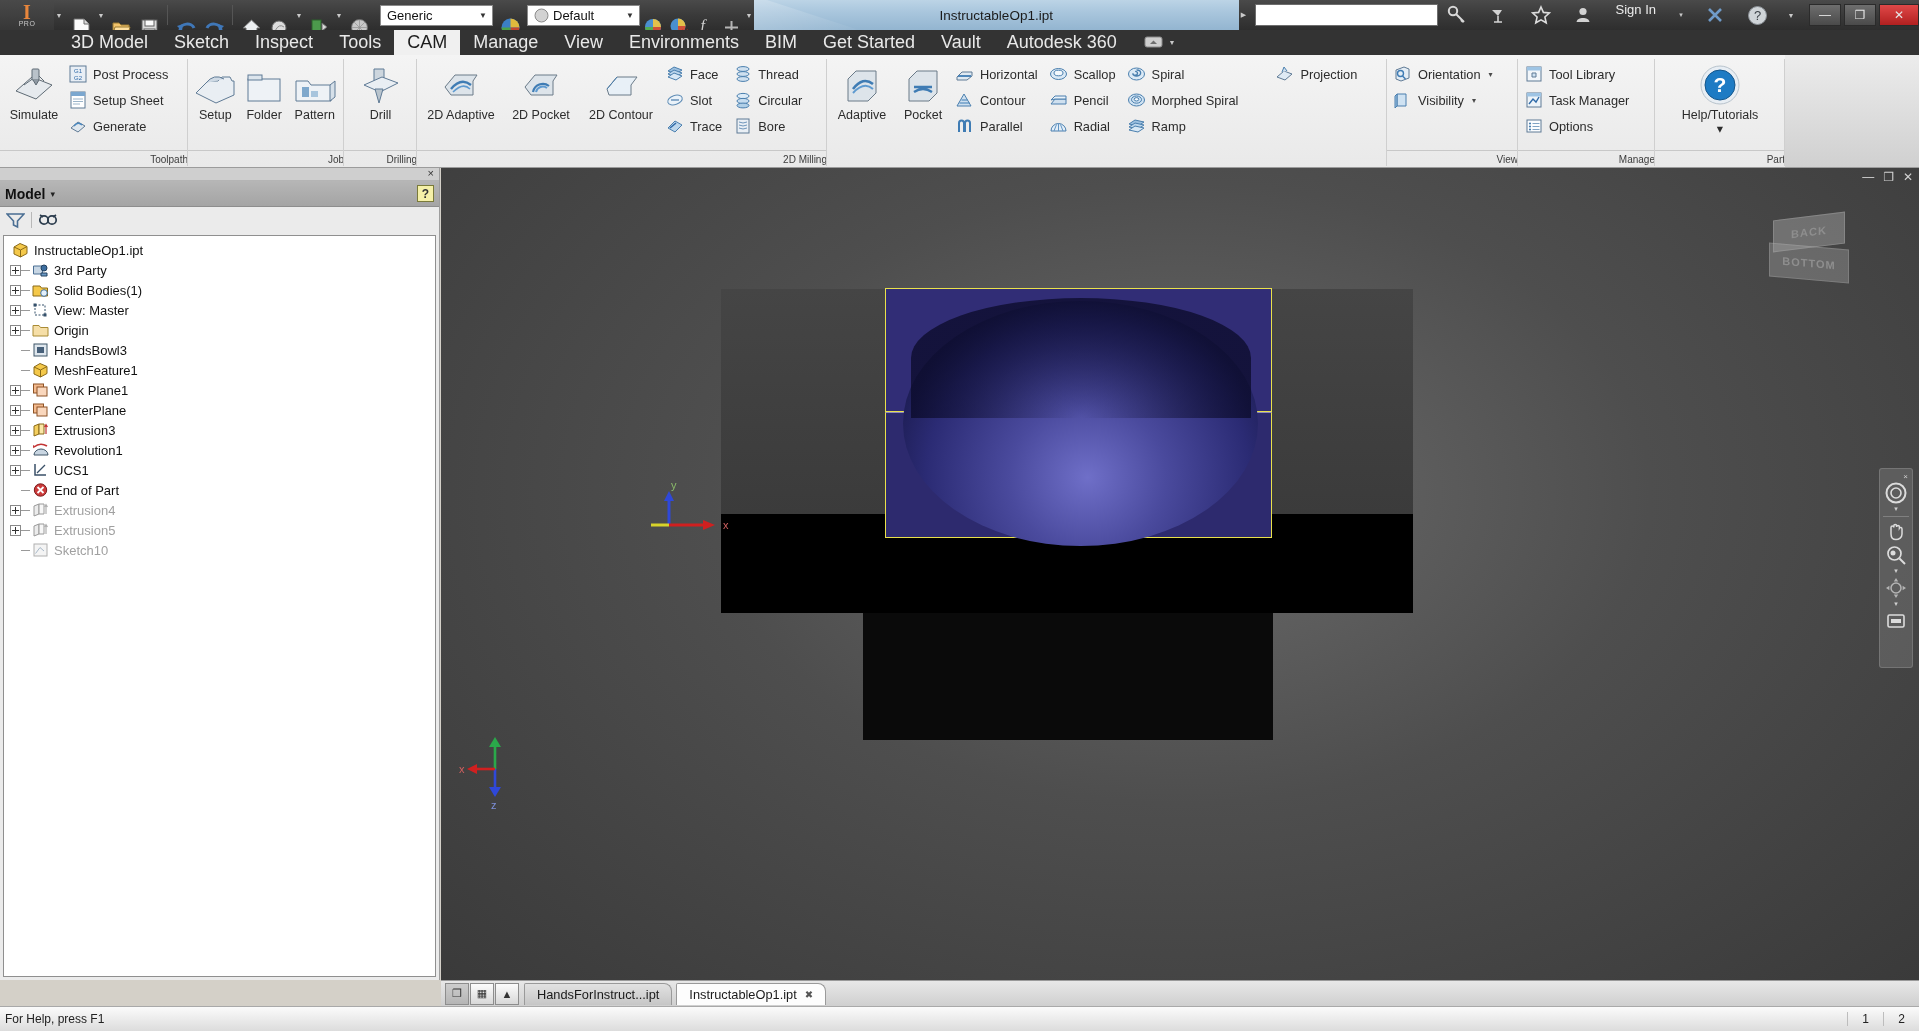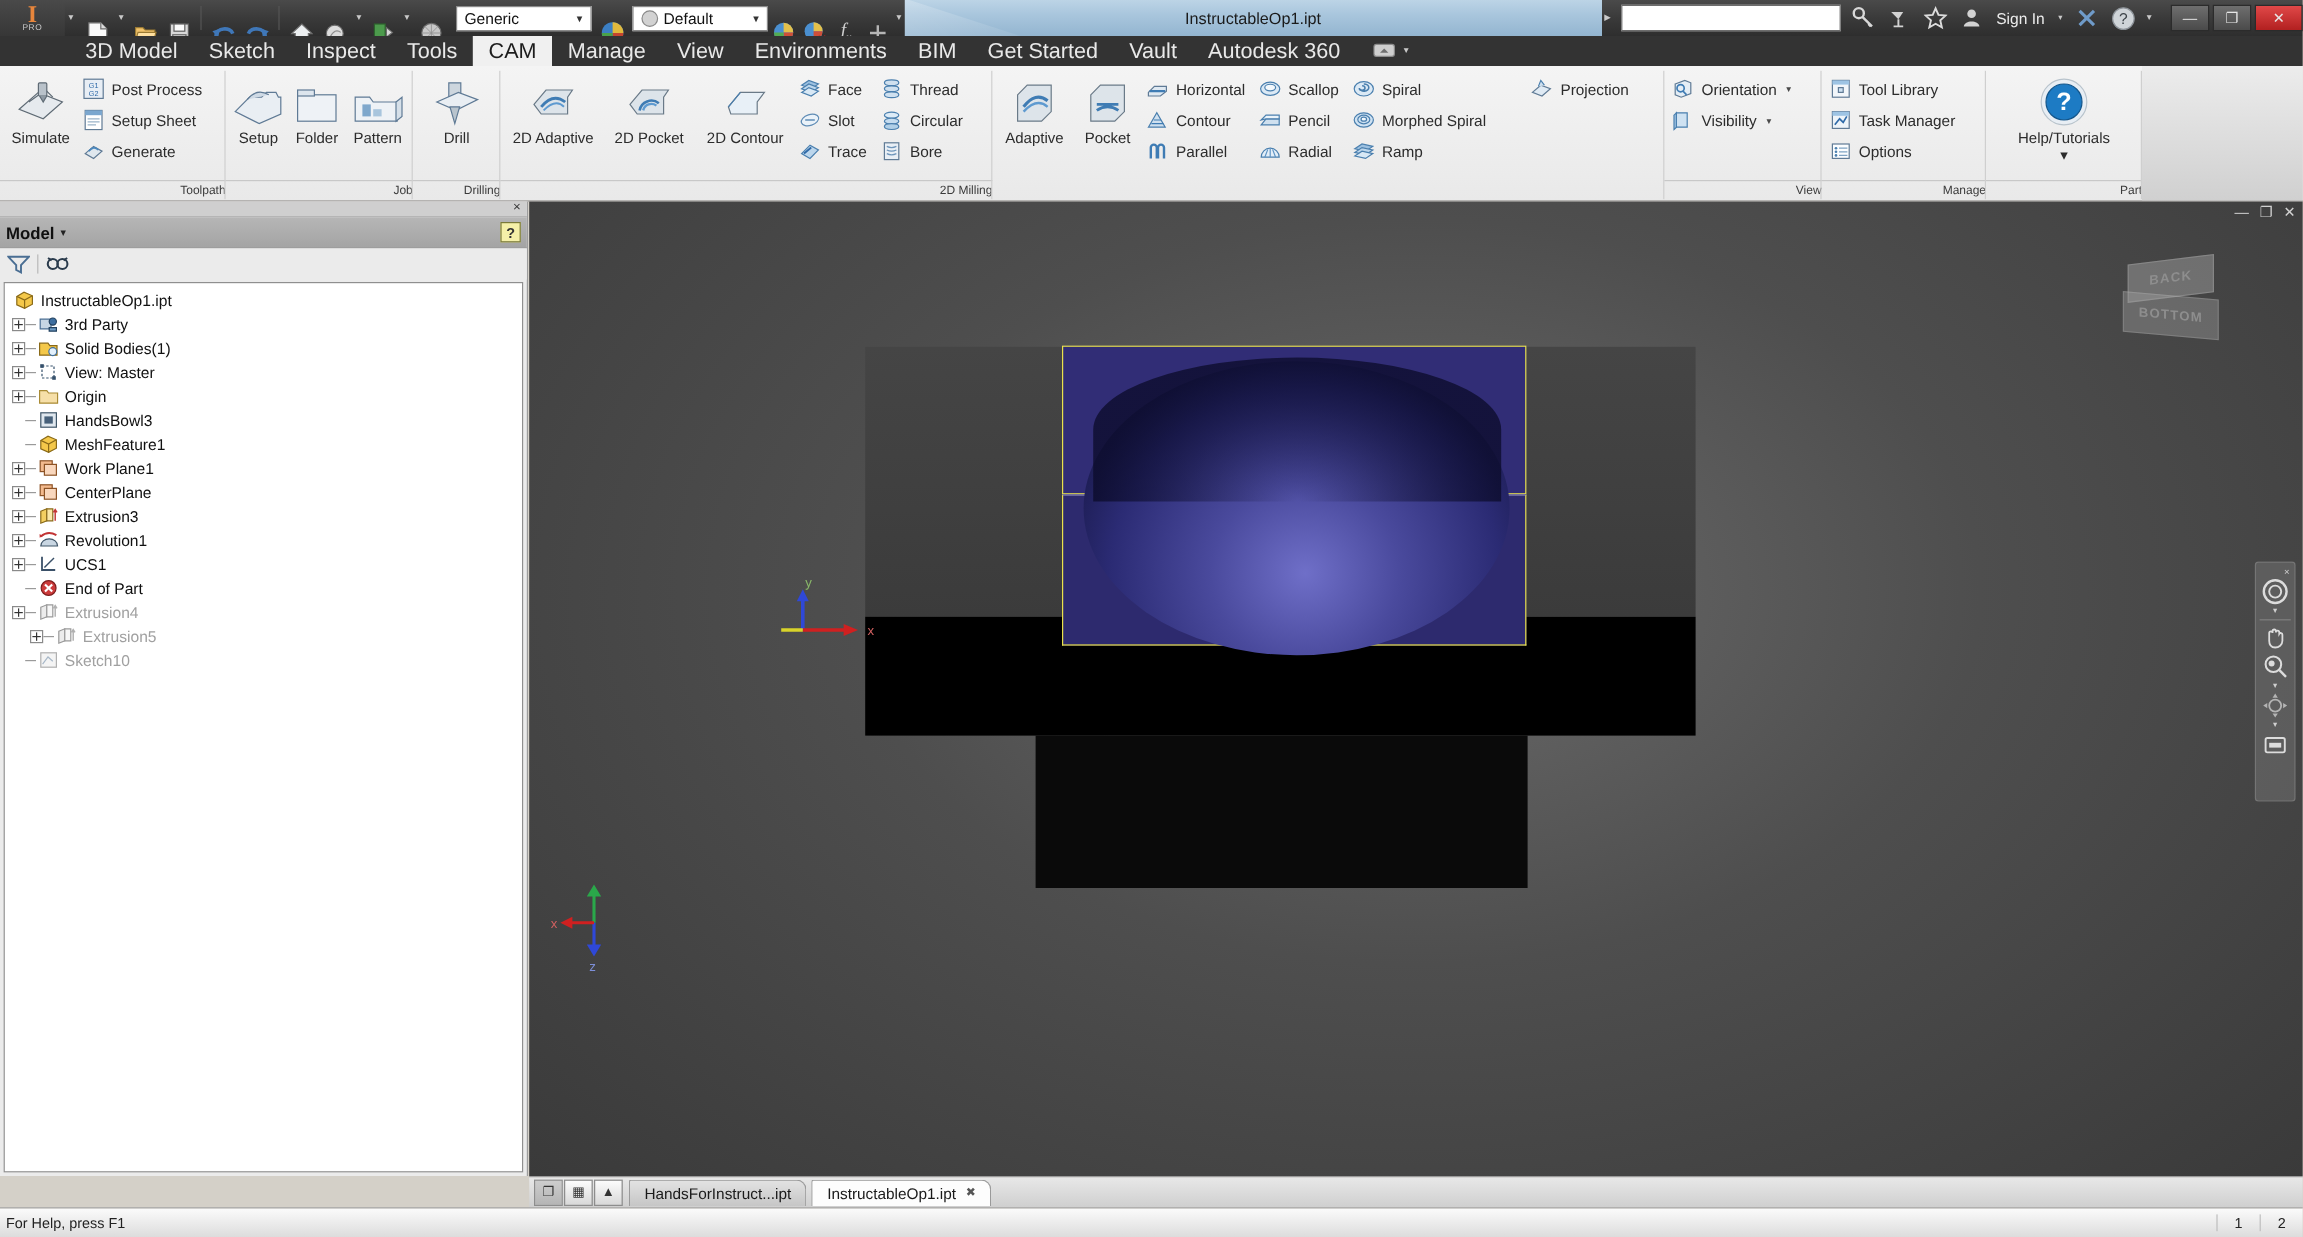--- a/index.html
+++ b/index.html
@@ -53,21 +53,21 @@
   .doc-title:before{
     content:""; position:absolute; left:-40%; top:-60%; width:60%; height:260%;
     background:linear-gradient(105deg,rgba(255,255,255,.55),rgba(255,255,255,0));
     transform:rotate(18deg);
   }
   .doc-title span { position:relative; z-index:2; }
   .searchbox {
     width:183px; height:22px; background:#fff; border:1px solid #6d6d6d;
     margin-left: 6px;
   }
-  .rt-icons { display:flex; align-items:center; gap:4px; padding-left:6px; }
+  .rt-icons { display:flex; align-items:flex-start; gap:16px; padding-left:6px; }
   .rt-icon { width:26px; height:26px; display:flex;align-items:center;justify-content:center; }
   .signin { color:#ececec; font-size:13px; padding:0 4px; }
   .wbtns { display:flex; align-items:center; margin-left:10px; }
   .wbtn { width:32px;height:22px; display:flex;align-items:center;justify-content:center;
           color:#e6e6e6; font-size:12px; background:linear-gradient(to bottom,#6e6e6e,#4a4a4a);
           border:1px solid #2b2b2b; margin-left:3px; }
   .wbtn.close { background:linear-gradient(to bottom,#e04848,#b22020); width:40px; }
 
   
   .tabrow {
@@ -1076,21 +1076,21 @@
         <div class="ticon">
           <svg width="17" height="16" viewBox="0 0 17 16">
               <path d="M2 4 L7 2 v10 L2 14Z" fill="#ececec" stroke="#9a9a9a"></path>
               <path d="M7 2 h5 v10 H7Z" fill="#f7f7f7" stroke="#9a9a9a"></path>
               <path d="M14 12 V3 M12.5 5 L14 2.6 L15.5 5" stroke="#b0b0b0" fill="none" stroke-width="1.2"></path>
             </svg>
         </div>
         <span class="tlabel">Extrusion4</span>
       </div>
 
-      <div class="tnode dim" style="padding-left:21px">
+      <div class="tnode dim" style="padding-left:6px">
         <div class="tplus"></div>
           <div class="tline"></div>
         <div class="ticon">
           <svg width="17" height="16" viewBox="0 0 17 16">
               <path d="M2 4 L7 2 v10 L2 14Z" fill="#ececec" stroke="#9a9a9a"></path>
               <path d="M7 2 h5 v10 H7Z" fill="#f7f7f7" stroke="#9a9a9a"></path>
               <path d="M14 12 V3 M12.5 5 L14 2.6 L15.5 5" stroke="#b0b0b0" fill="none" stroke-width="1.2"></path>
             </svg>
         </div>
         <span class="tlabel">Extrusion5</span>

